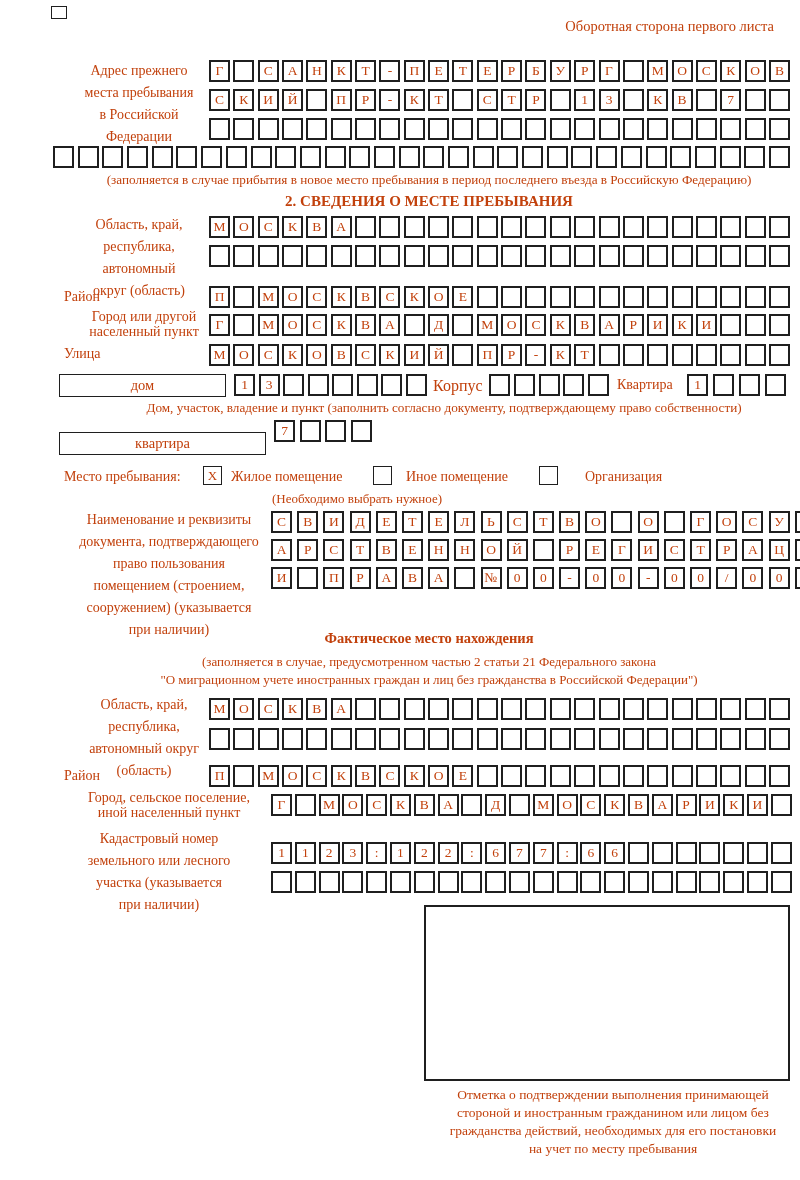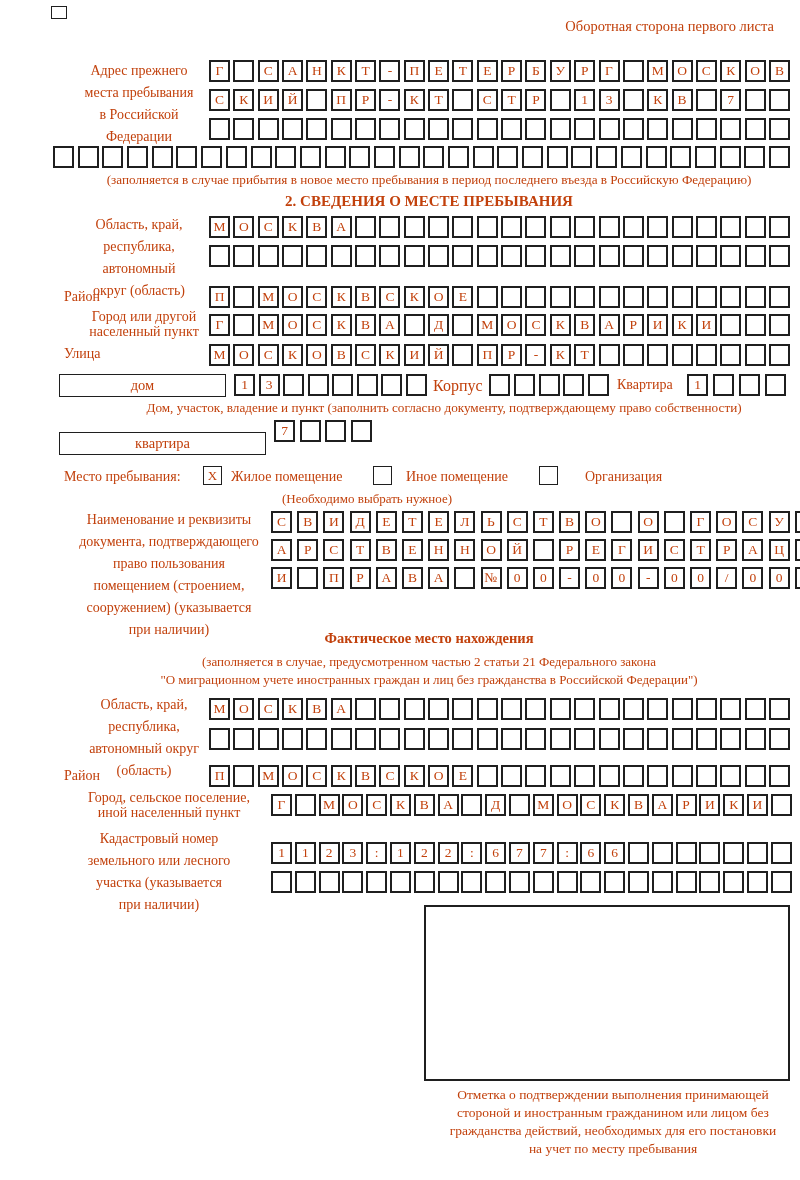--- a/index.html
+++ b/index.html
@@ -337,21 +337,21 @@
       <div class="cell"></div>
     </div>
 
   <div class="abs" style="left:35px;top:469px;font-size:14px">Место пребывания:</div>
   <div class="chk" style="left:174px;top:466px">X</div>
   <div class="abs" style="left:202px;top:469px;font-size:14px">Жилое помещение</div>
   <div class="chk" style="left:344px;top:466px"></div>
   <div class="abs" style="left:377px;top:469px;font-size:14px">Иное помещение</div>
   <div class="chk" style="left:510px;top:466px"></div>
   <div class="abs" style="left:556px;top:469px;font-size:14px">Организация</div>
-  <div class="abs note" style="left:188px;top:490px;width:300px">(Необходимо выбрать нужное)</div>
+  <div class="abs note" style="left:178px;top:490px;width:300px">(Необходимо выбрать нужное)</div>
 
   <div class="abs lbl" style="left:35px;top:509px;width:210px">Наименование и реквизиты
 документа, подтверждающего
 право пользования
 помещением (строением,
 сооружением) (указывается
 при наличии)</div>
   <div class="cellrow" style="left:242px;top:511px;width:545px">
       <div class="cell">С</div>
       <div class="cell">В</div>

